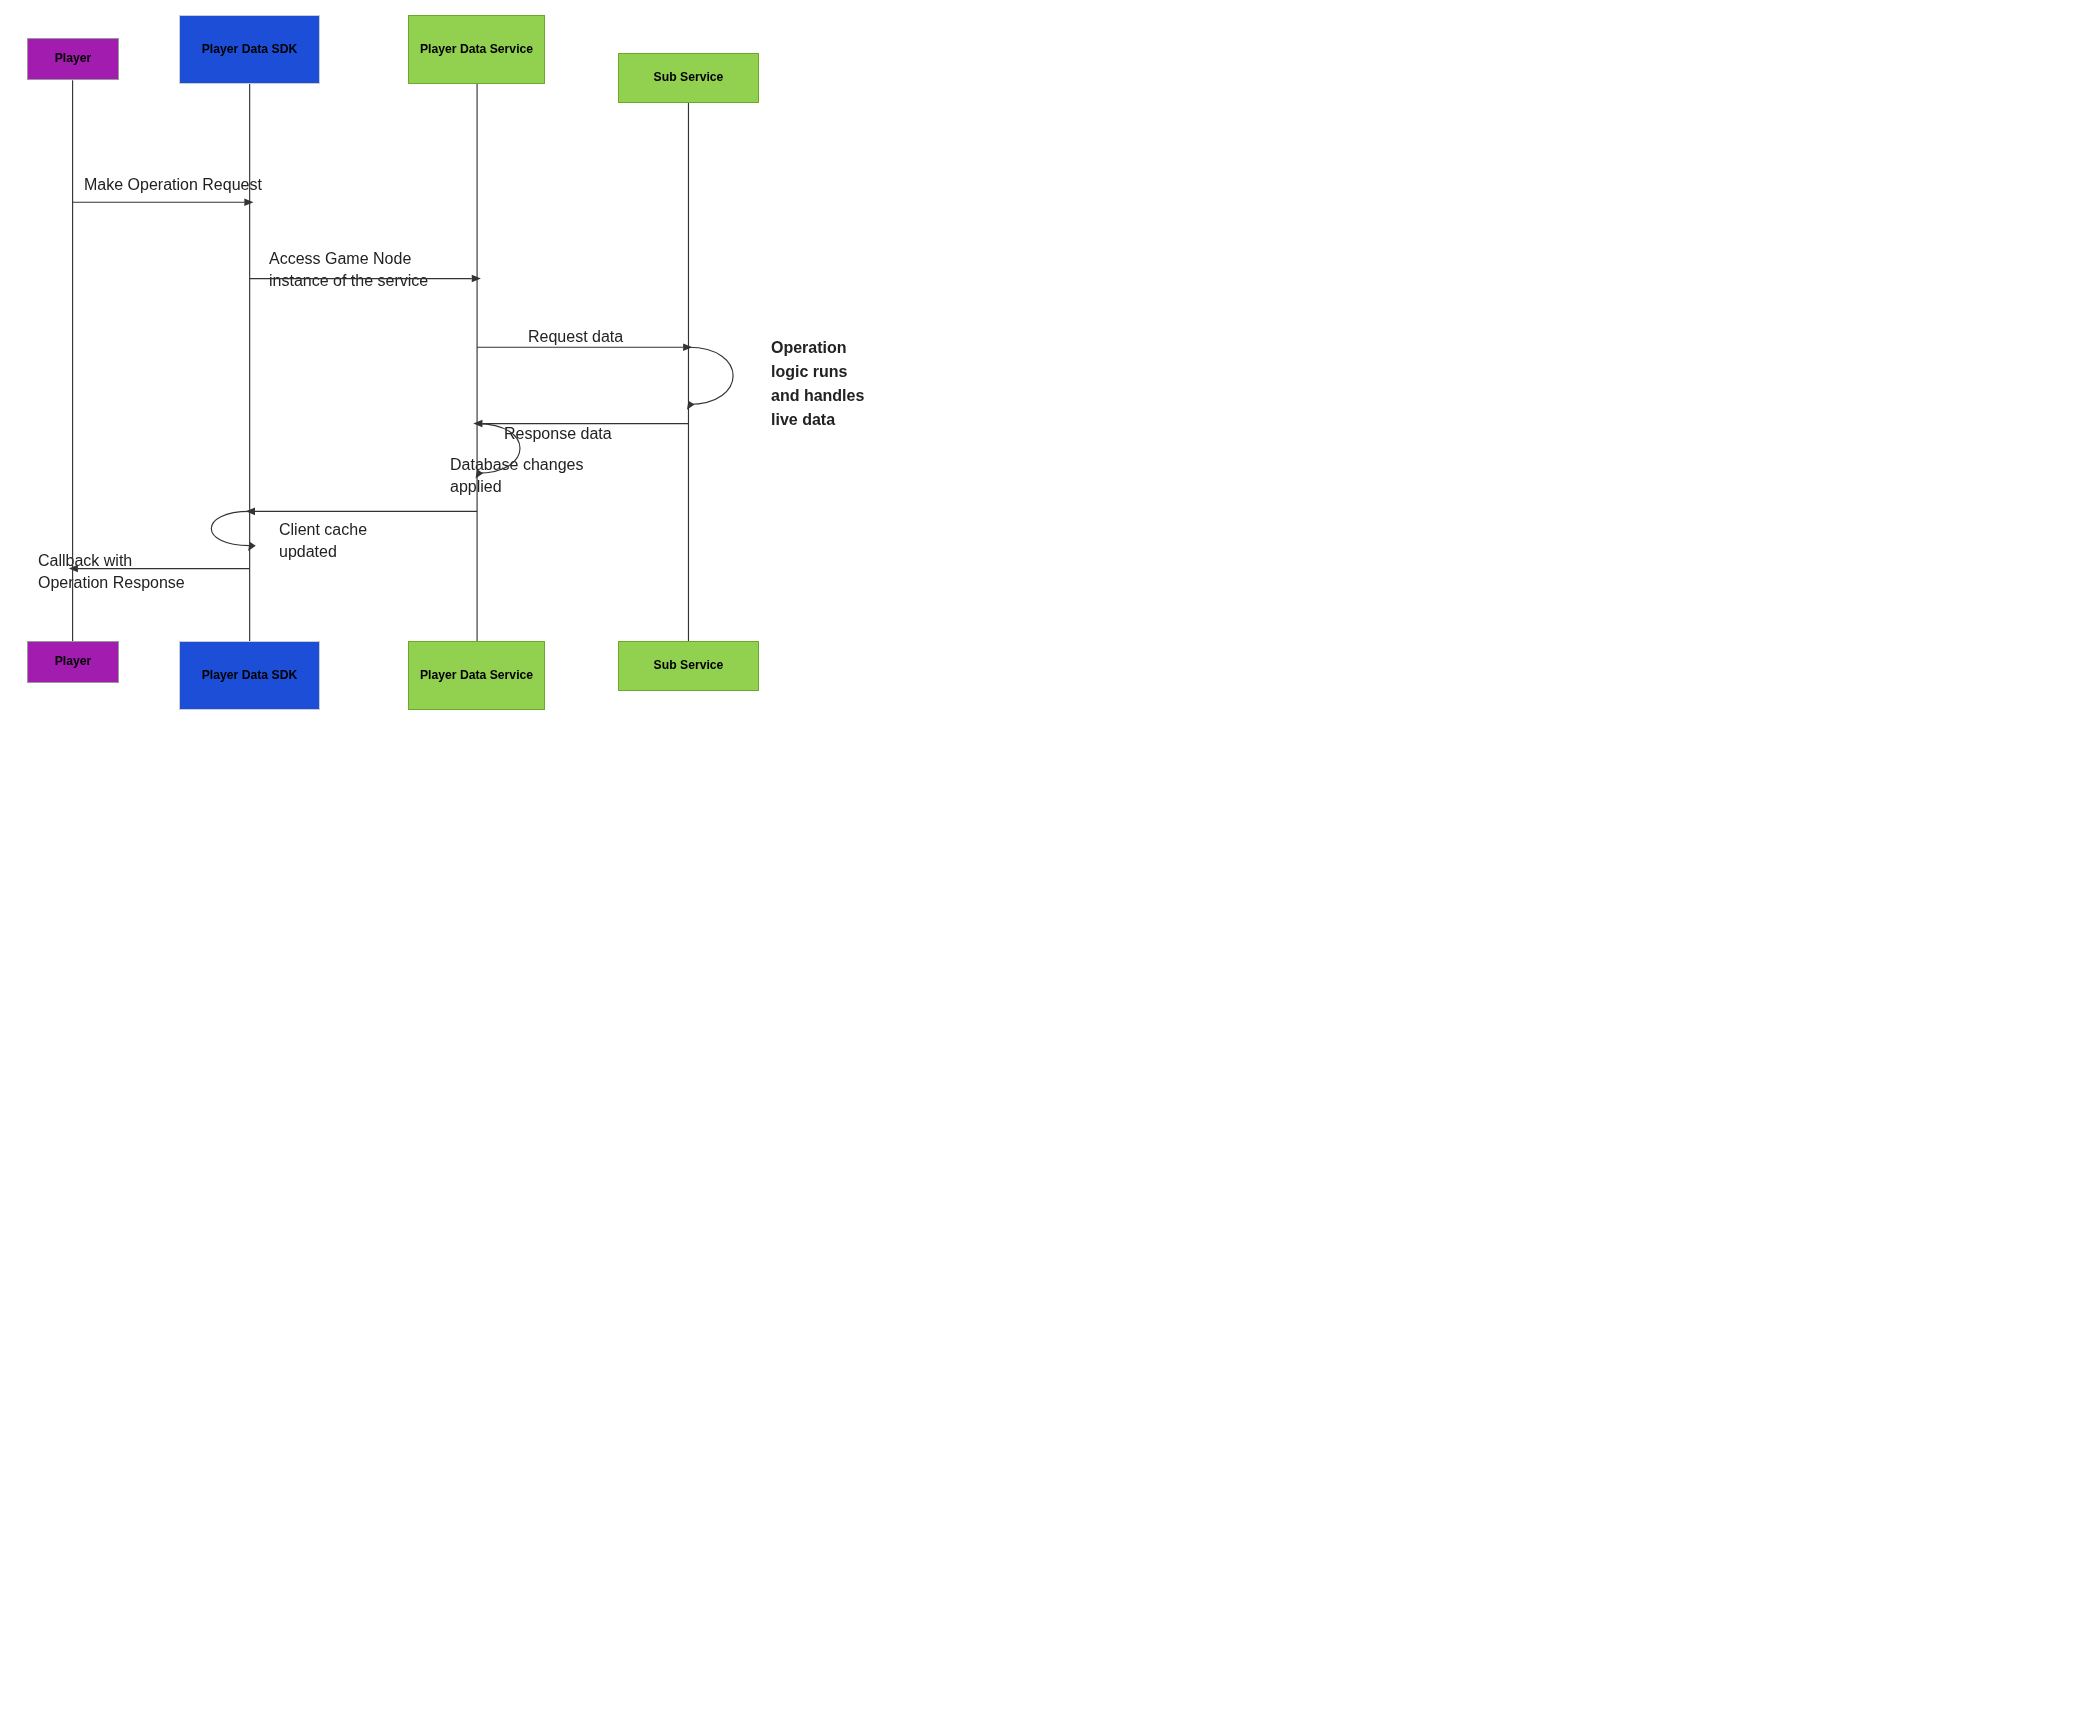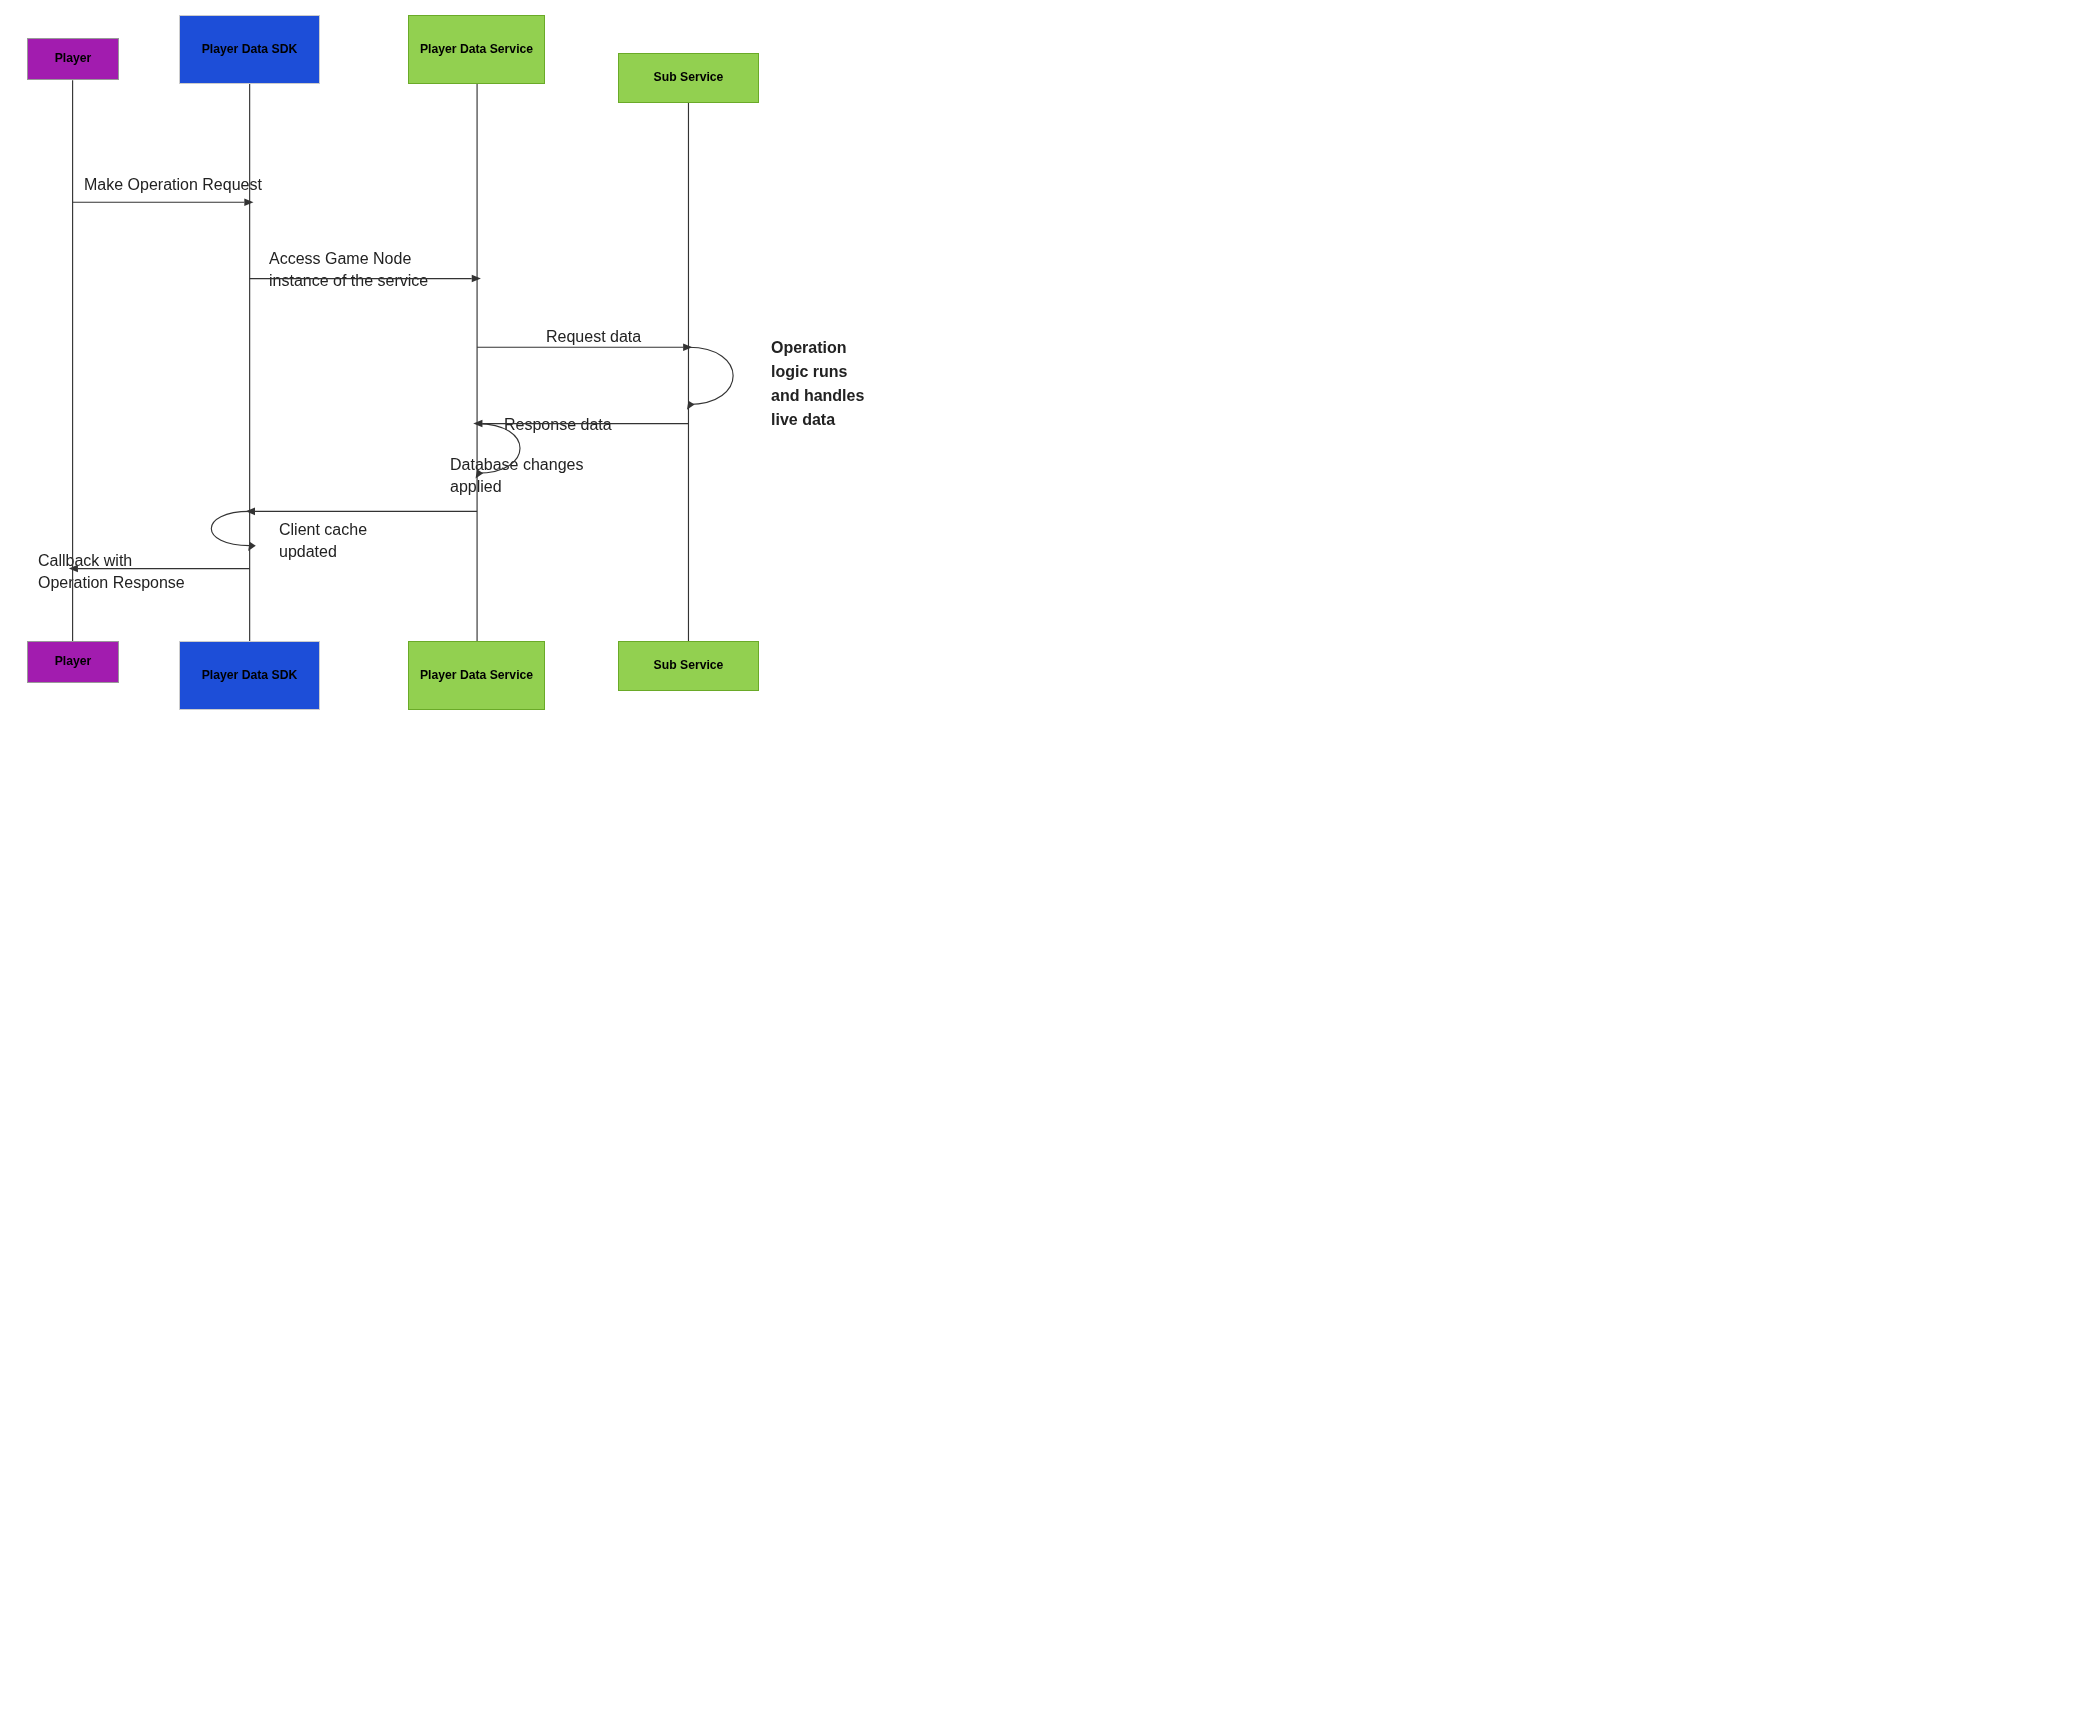--- a/index.html
+++ b/index.html
@@ -73,28 +73,28 @@
 
   <div class="box box-green" style="left:408px; top:641px; width:137px; height:69px; font-size:12.2px;">Player Data Service</div>
 
   <div class="box box-green" style="left:618px; top:641px; width:141px; height:50px; font-size:12.2px;">Sub Service</div>
 
   <div class="arrow-label" style="left:84px; top:176px;">Make Operation Request</div>
 
   <div class="arrow-label" style="left:269px; top:248px; white-space:pre-line; line-height:1.4;">Access Game Node
 instance of the service</div>
 
-  <div class="arrow-label" style="left:522px; top:328px;padding-left:24px;">Request data</div>
+  <div class="arrow-label" style="left:504px; top:328px;padding-left:24px;">Request data</div>
 
   <div class="arrow-label" style="left:771px; top:336px; white-space:pre-line; line-height:1.5;font-weight:bold;">Operation
 logic runs
 and handles
 live data</div>
 
-  <div class="arrow-label" style="left:504px; top:416px;text-align:right;">Response data</div>
+  <div class="arrow-label" style="left:504px; top:425px;text-align:right;">Response data</div>
 
   <div class="arrow-label" style="left:450px; top:454px; white-space:pre-line; line-height:1.4;">Database changes
 applied</div>
 
   <div class="arrow-label" style="left:279px; top:519px; white-space:pre-line; line-height:1.4;">Client cache
 updated</div>
 
   <div class="arrow-label" style="left:38px; top:550px; white-space:pre-line; line-height:1.4;">Callback with
 Operation Response</div>
 

